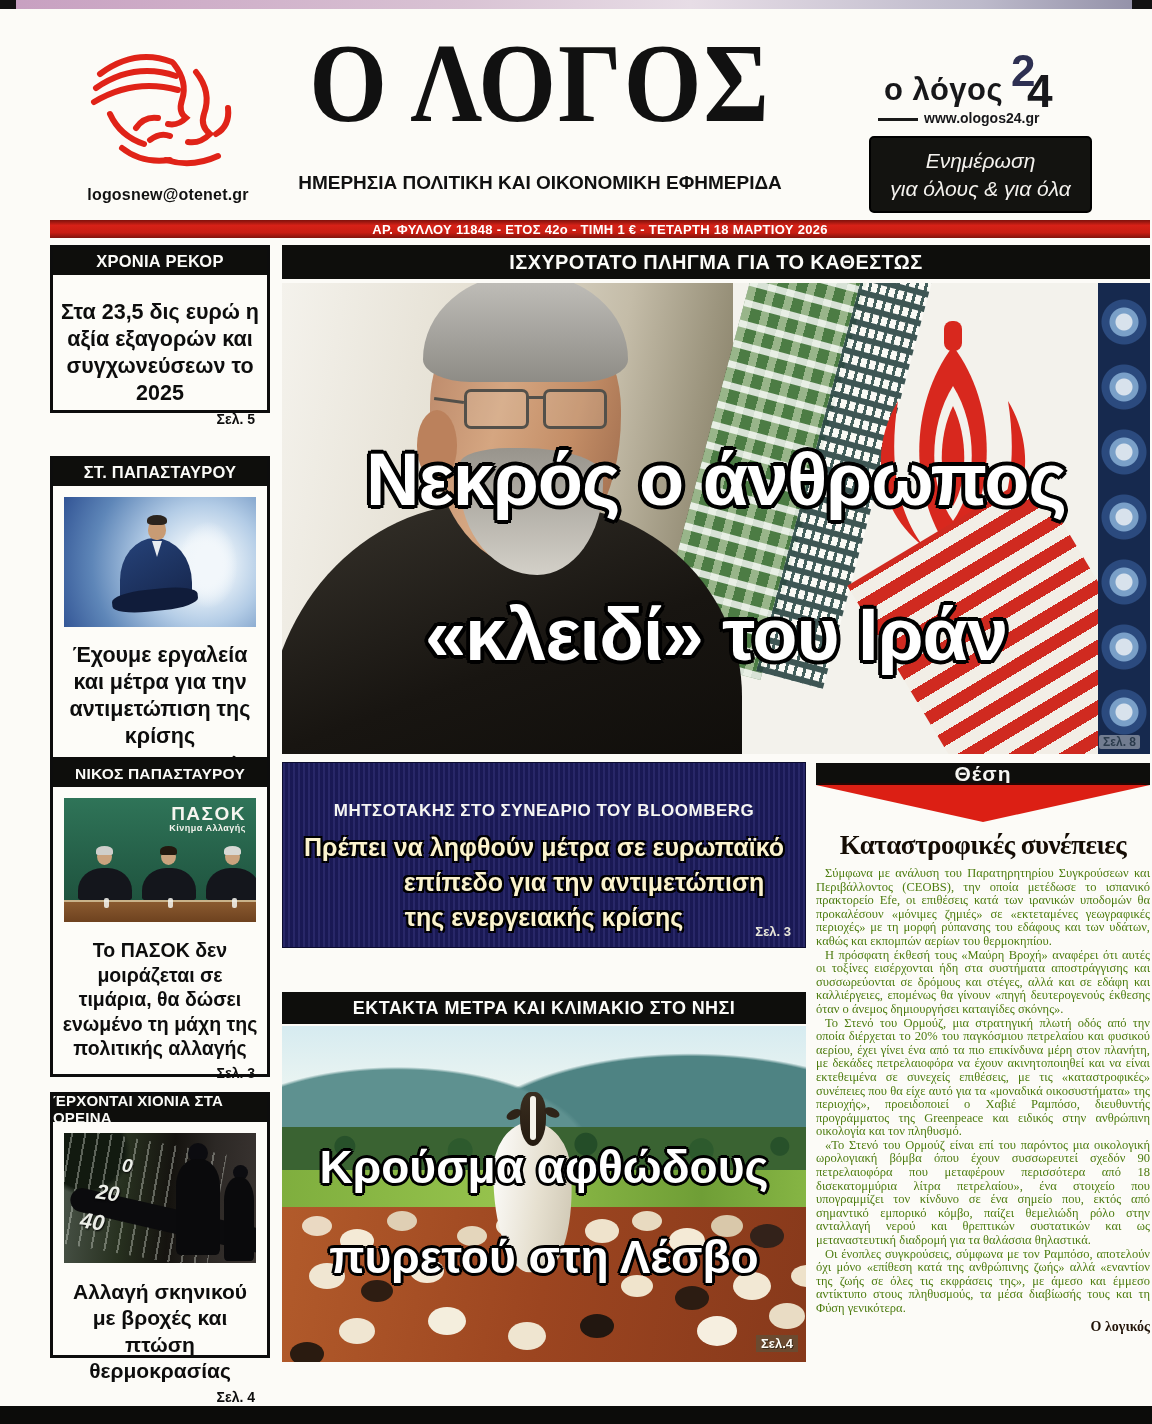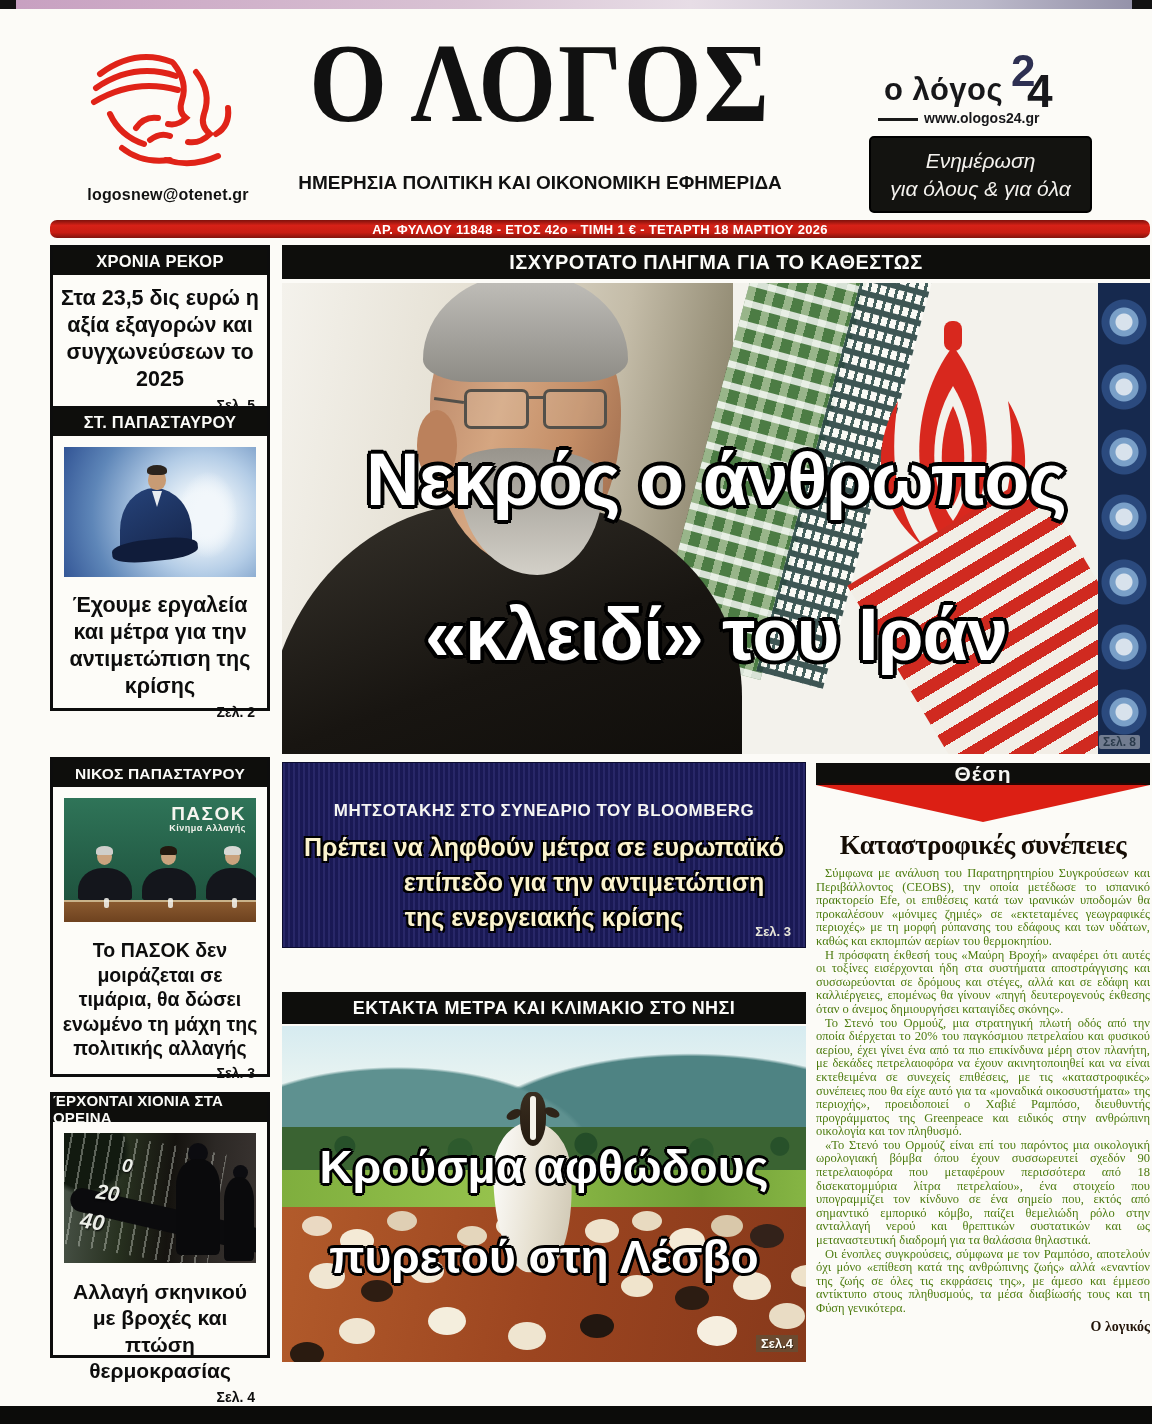--- a/index.html
+++ b/index.html
@@ -29,30 +29,30 @@
   .web-url-row{left:878px;top:110px;width:220px;height:16px;}
   .web-url-line{position:absolute;left:0;top:8px;width:40px;height:3px;background:#1a1a1a;}
   .web-url{position:absolute;left:46px;top:0;font-weight:bold;font-size:14px;color:#17171a;}
   .tagline-box{left:869px;top:136px;width:219px;height:73px;background:#131310;border:2px solid #000;
     border-radius:5px;color:#f4f2ee;display:flex;flex-direction:column;justify-content:center;align-items:center;
     font-style:italic;font-size:21px;line-height:1.3;}
 
   
   .issue-bar{left:50px;top:220px;width:1100px;height:18px;
     background:linear-gradient(180deg,#7e120c,#d62117 30%,#c91d12 70%,#82130c);
-    color:#fff;font-weight:bold;font-size:13px;display:flex;align-items:center;justify-content:center;letter-spacing:.3px;border-radius:7px;}
+    color:#fff;font-weight:bold;font-size:13px;display:flex;align-items:center;justify-content:center;letter-spacing:.3px;}
 
   
   .kicker{background:#0e0e0c;color:#fbfbf8;font-weight:bold;display:flex;align-items:center;justify-content:center;letter-spacing:.4px;}
 
   
   .sbox{left:50px;width:220px;background:#fdfcf8;border:3px solid #0d0d0d;box-sizing:border-box;}
   .sbox-header{height:27px;background:#0e0e0c;color:#fbfbf8;font-weight:bold;font-size:16.5px;
     display:flex;align-items:center;justify-content:center;letter-spacing:.2px;}
-  .sbox-text{font-weight:bold;text-align:center;line-height:1.26;padding:10px 6px 0 6px;color:#0d0d0d;}
+  .sbox-text{font-weight:bold;text-align:center;line-height:1.26;padding:24px 6px 0 6px;color:#0d0d0d;}
   .sbox-page{font-weight:bold;font-size:14px;text-align:right;padding:4px 12px 6px 0;color:#0d0d0d;}
   .sbox-photo{position:relative;margin:11px;height:130px;overflow:hidden;}
 
   
   .pp-bg{position:absolute;inset:0;
     background:radial-gradient(circle at 72% 52%, #eef5fa 0 22px, #b3cce6 60px, #5e86b8 110px, #27488c 165px, #122a5e 100%);}
   .pp-glow{position:absolute;right:18px;top:24px;width:60px;height:88px;border-radius:50%;
     background:radial-gradient(#f2f7fb 0 30%,rgba(240,246,250,0) 70%);}
   .pp-head{position:absolute;left:84px;top:22px;width:18px;height:21px;background:#c89b74;border-radius:50% 50% 45% 45%;}
   .pp-hair{position:absolute;left:83px;top:18px;width:20px;height:10px;background:#2b241e;border-radius:50% 50% 30% 30%;}
@@ -247,21 +247,21 @@
   </div>
 
   <div class="abs issue-bar">ΑΡ. ΦΥΛΛΟΥ 11848 - ΕΤΟΣ 42ο - ΤΙΜΗ 1 € - ΤΕΤΑΡΤΗ 18 ΜΑΡΤΙΟΥ 2026</div>
 
   <div class="abs sbox" style="top:245px;height:168px;">
     <div class="sbox-header">ΧΡΟΝΙΑ ΡΕΚΟΡ</div>
     <div class="sbox-text" style="font-size:21.5px;">Στα 23,5 δις ευρώ η αξία εξαγορών και συγχωνεύσεων το 2025</div>
     <div class="sbox-page">Σελ. 5</div>
   </div>
 
-  <div class="abs sbox" style="top:406px;height:305px;">
+  <div class="abs sbox" style="top:456px;height:305px;">
     <div class="sbox-header">ΣΤ. ΠΑΠΑΣΤΑΥΡΟΥ</div>
     <div class="sbox-photo">
       <div class="pp-bg"></div>
       <div class="pp-glow"></div>
       <div class="pp-body"></div>
       <div class="pp-shirt"></div>
       <div class="pp-head"></div>
       <div class="pp-hair"></div>
       <div class="pp-leg"></div>
     </div>

